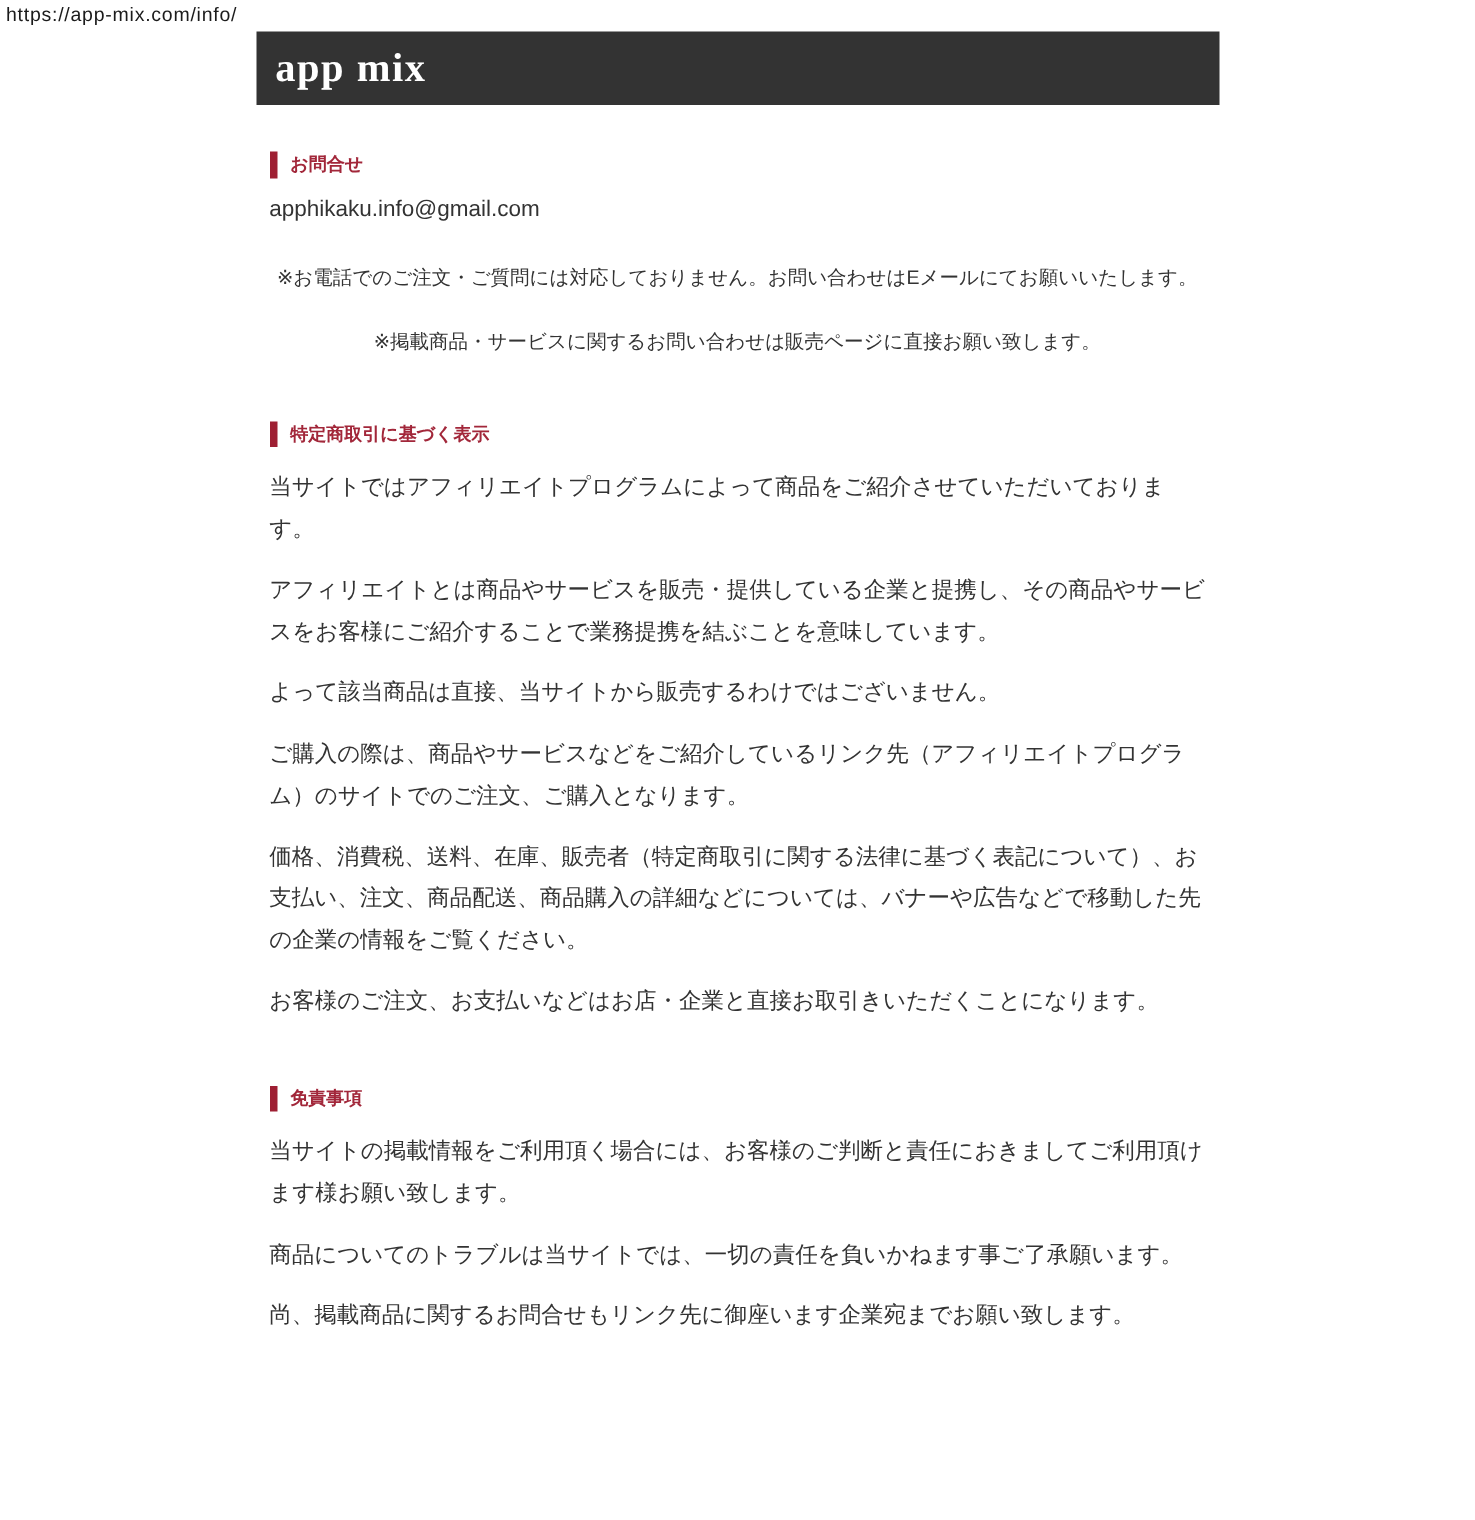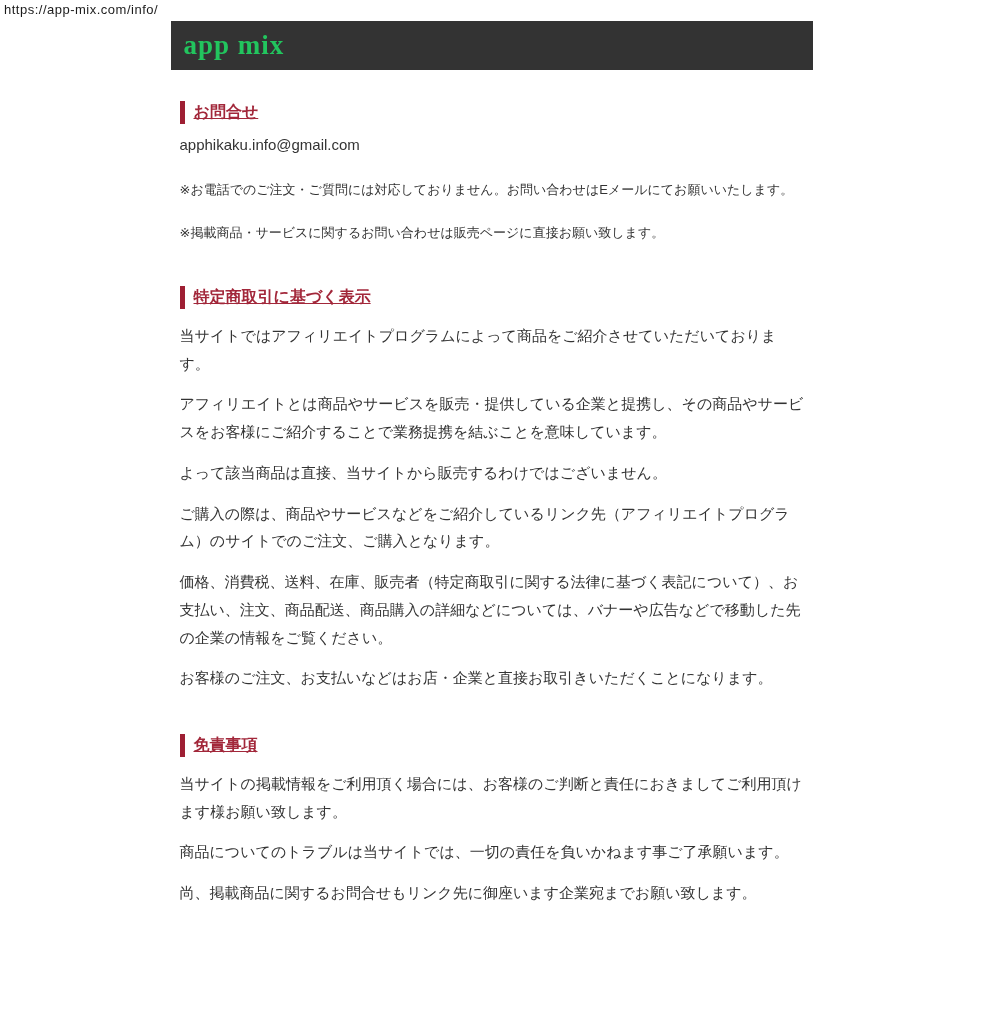--- a/index.html
+++ b/index.html
@@ -32,54 +32,54 @@
     height: 49px;
     display: flex;
     align-items: center;
     padding-left: 13px;
   }
   .site-header h1 {
     margin: 0;
     font-family: "Liberation Serif", "DejaVu Serif", serif;
     font-weight: bold;
     font-size: 27px;
-    color: #22c55e;
+    color: #ffffff;
     letter-spacing: 1px;
   }
   main {
     padding: 0 9px;
     color: #333333;
   }
   .office-name {
     margin: 22px 0 0;
     font-size: 15px;
   }
   h2.section-heading {
     margin: 42px 0 10px;
     padding: 1px 0 1px 9px;
     border-left: 5px solid #9e1f33;
     color: #a2273a;
-    font-size: 16px;
+    font-size: 12px;
     font-weight: bold;
     line-height: 1.3;
-    text-decoration: underline;
   }
   h2.section-heading.first {
     margin-top: 31px;
   }
   .email-line {
     margin: 12px 0 26px;
     font-size: 15px;
     color: #333333;
   }
   p.note {
     margin: 21px 0;
     font-size: 13px;
     line-height: 1.7;
     color: #333333;
+    text-align: center;
   }
   p.body-text {
     margin: 13px 0;
     font-size: 15px;
     line-height: 1.85;
     color: #333333;
   }
 </style>
 </head>
 <body>

